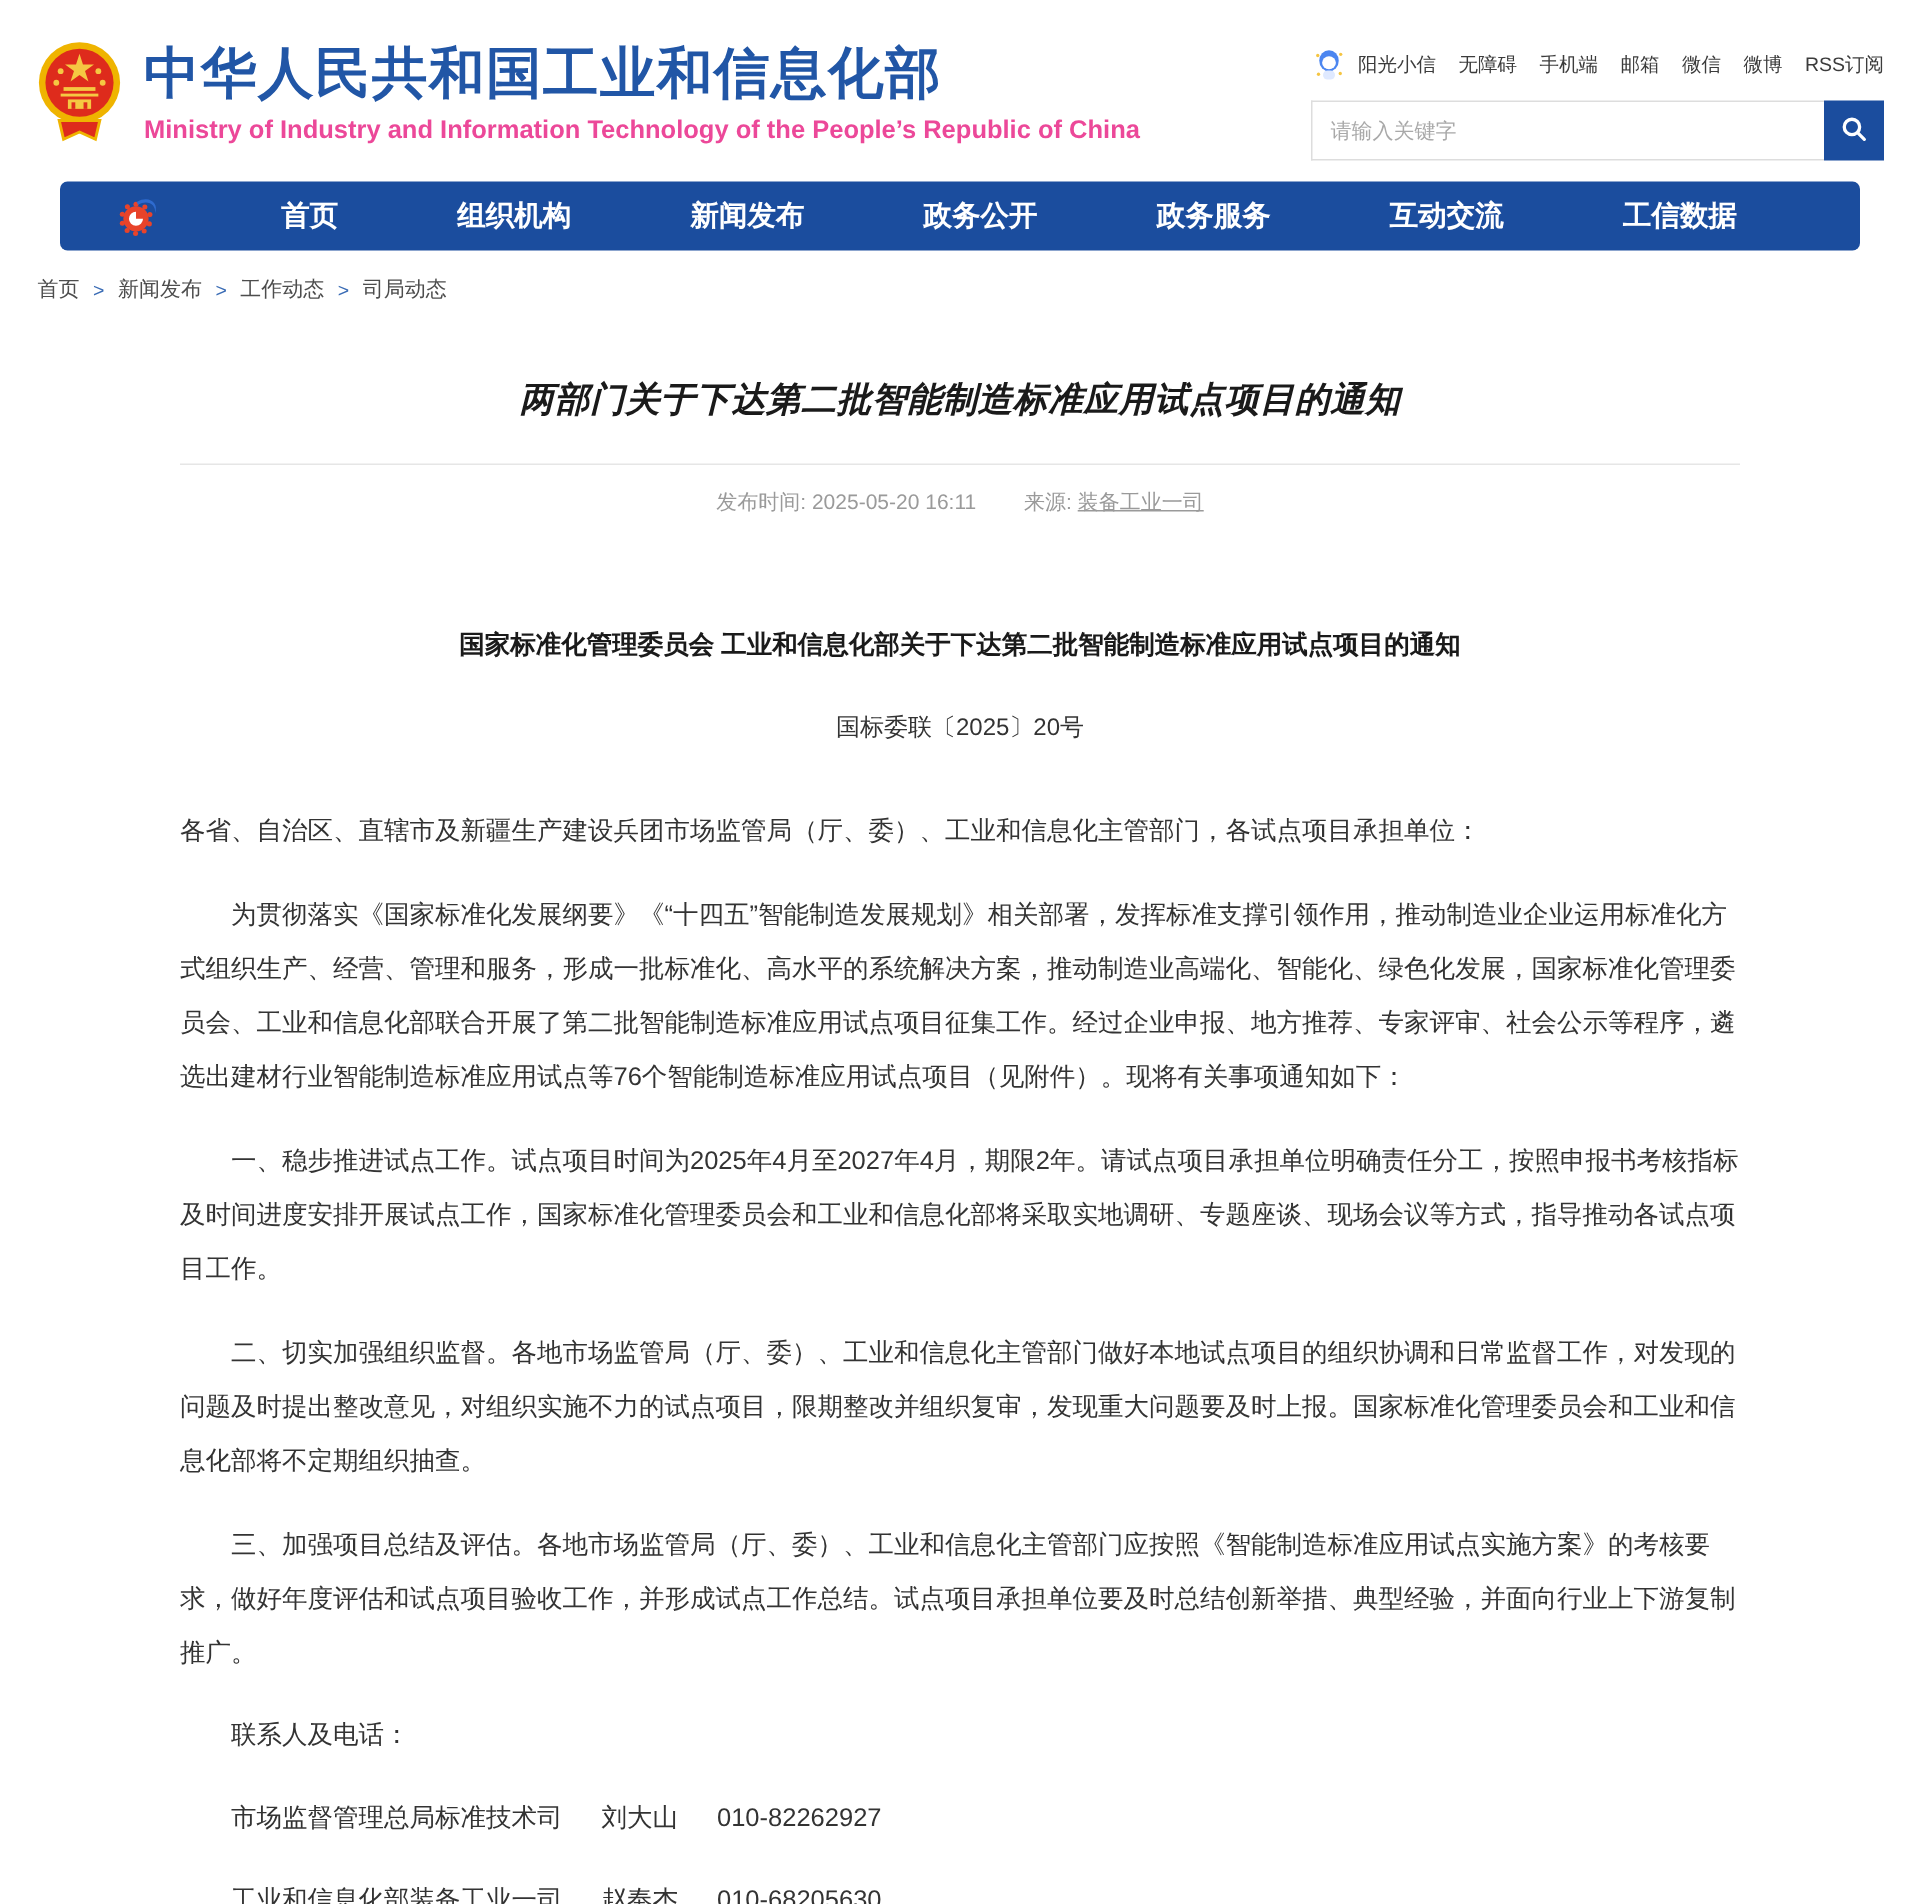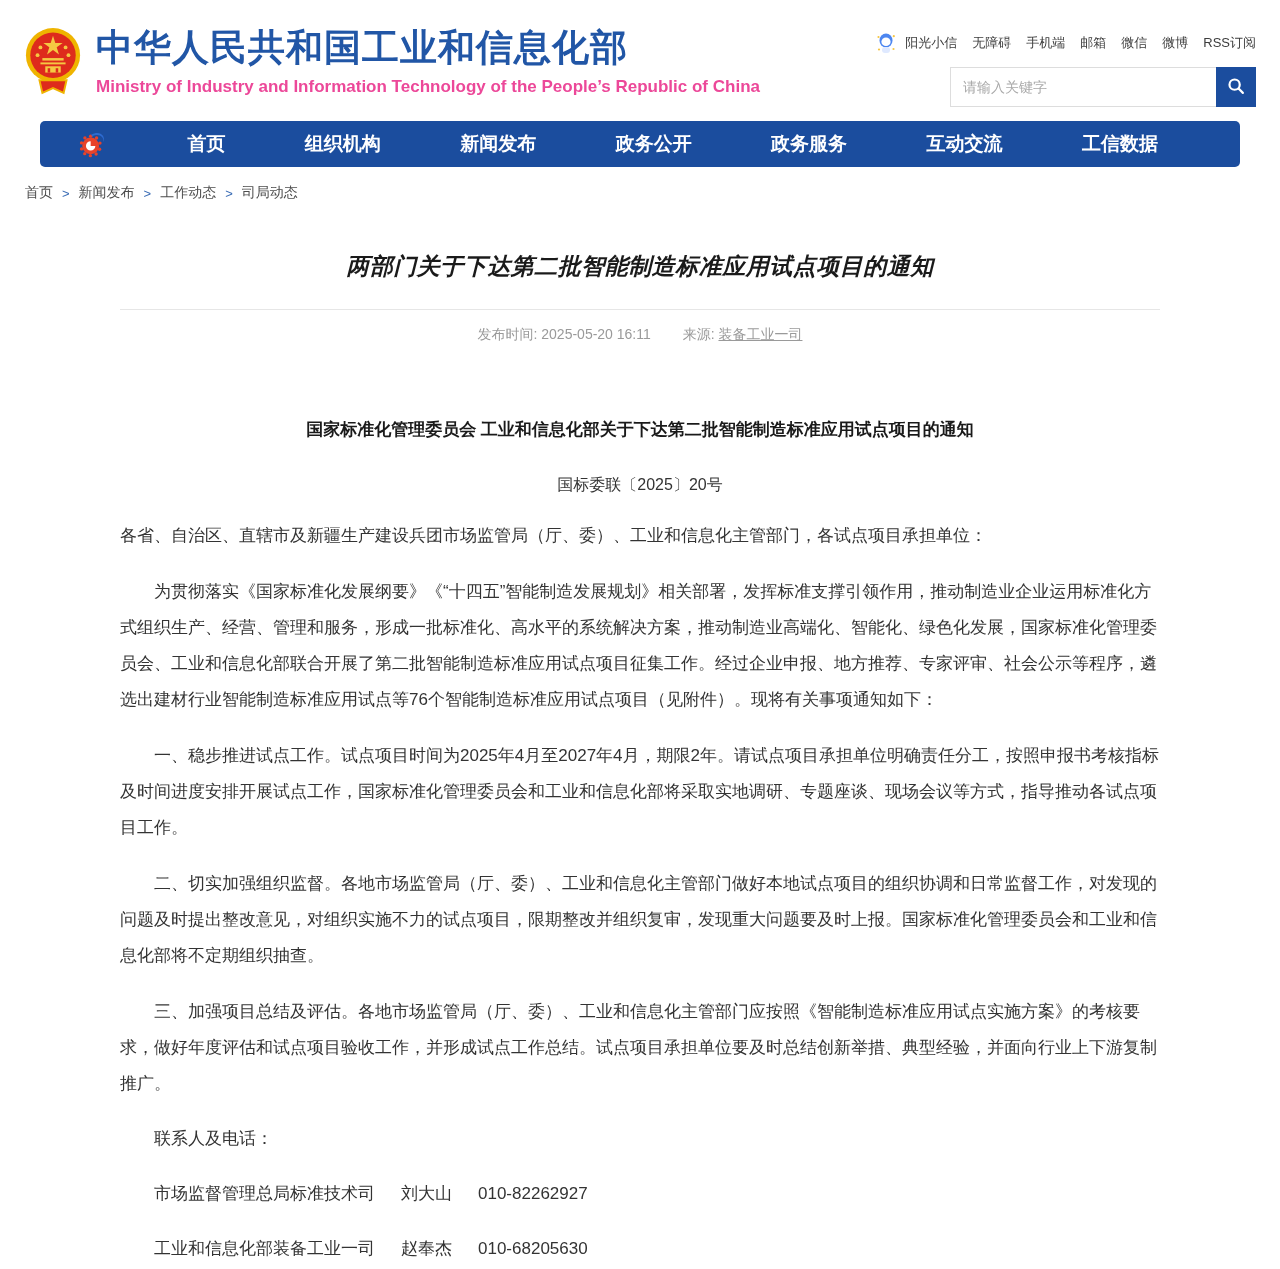--- a/index.html
+++ b/index.html
@@ -12,21 +12,21 @@
 
   
   .header { width:1232px; margin:0 auto; padding:24px 0 14px 0; display:flex; justify-content:space-between; align-items:flex-start; }
   .brand { display:flex; align-items:center; gap:14px; cursor:pointer; }
   .brand-cn { font-size:37px; font-weight:bold; color:#2156a6; letter-spacing:1px; line-height:1.15; }
   .brand-en { font-size:17px; font-weight:bold; color:#ec4899; margin-top:7px; }
   .header-right { display:flex; flex-direction:column; align-items:flex-end; gap:13px; padding-top:8px; }
   .quick-links { display:flex; align-items:center; gap:15px; font-size:13px; color:#3c3c3c; }
   .quick-links .ql { cursor:pointer; white-space:nowrap; }
   .robot-ic { width:20px; height:22px; display:inline-block; margin-right:-6px; }
-  .search-row { display:flex; align-items:stretch; width:306px; }
+  .search-row { display:flex; align-items:stretch; width:382px; }
   .search-input { flex:1; height:40px; border:1px solid #ddd; border-right:none; padding:0 12px; font-size:14px; color:#333; outline:none; }
   .search-input::placeholder { color:#a9a9a9; }
   .search-btn { width:40px; height:40px; background:#1b4d9e; border:none; display:flex; align-items:center; justify-content:center; cursor:pointer; padding:0; }
 
   
   .nav { width:1200px; height:46px; margin:0 auto; background:#1b4d9e; border-radius:5px; display:flex; align-items:center; justify-content:space-between; padding:0 82px 0 38px; }
   .nav-logo { width:30px; height:30px; flex:0 0 auto; }
   .nav-item { color:#ffffff; font-size:19px; font-weight:600; cursor:pointer; white-space:nowrap; }
 
   
@@ -37,21 +37,21 @@
   
   .article { width:1040px; margin:0 auto; padding-bottom:18px; }
   .art-title { font-size:23px; font-weight:bold; color:#1a1a1a; text-align:center; margin:49px 0 0 0; letter-spacing:0.5px;font-style:italic; }
   .art-rule { border:none; border-top:1px solid #e6e6e6; margin:27px 0 0 0; }
   .art-meta { text-align:center; font-size:14px; color:#9a9a9a; margin-top:16px; }
   .art-meta .src { margin-left:28px; }
   .src-link { color:#9a9a9a; text-decoration:underline; cursor:pointer;font-family:Liberation Mono, monospace; }
   .doc-title { font-size:17px; font-weight:bold; color:#1a1a1a; text-align:center; margin-top:74px; }
   .doc-number { font-size:16px; color:#333; text-align:center; margin-top:34px; }
   .p { font-size:17px; line-height:36px; color:#333; margin:20px 0 0 0; text-indent:2em; }
-  .p.nodent { text-indent:0; margin-top:22px; }
+  .p.nodent { text-indent:0; margin-top:40px; }
   .p.single { margin-top:19px; }
   .contact-row span { margin-right:26px; }
   .contact-row span:last-child { margin-right:0; }
 </style>
 </head>
 <body>
 
 <div class="header">
   <div class="brand">
     <span>

